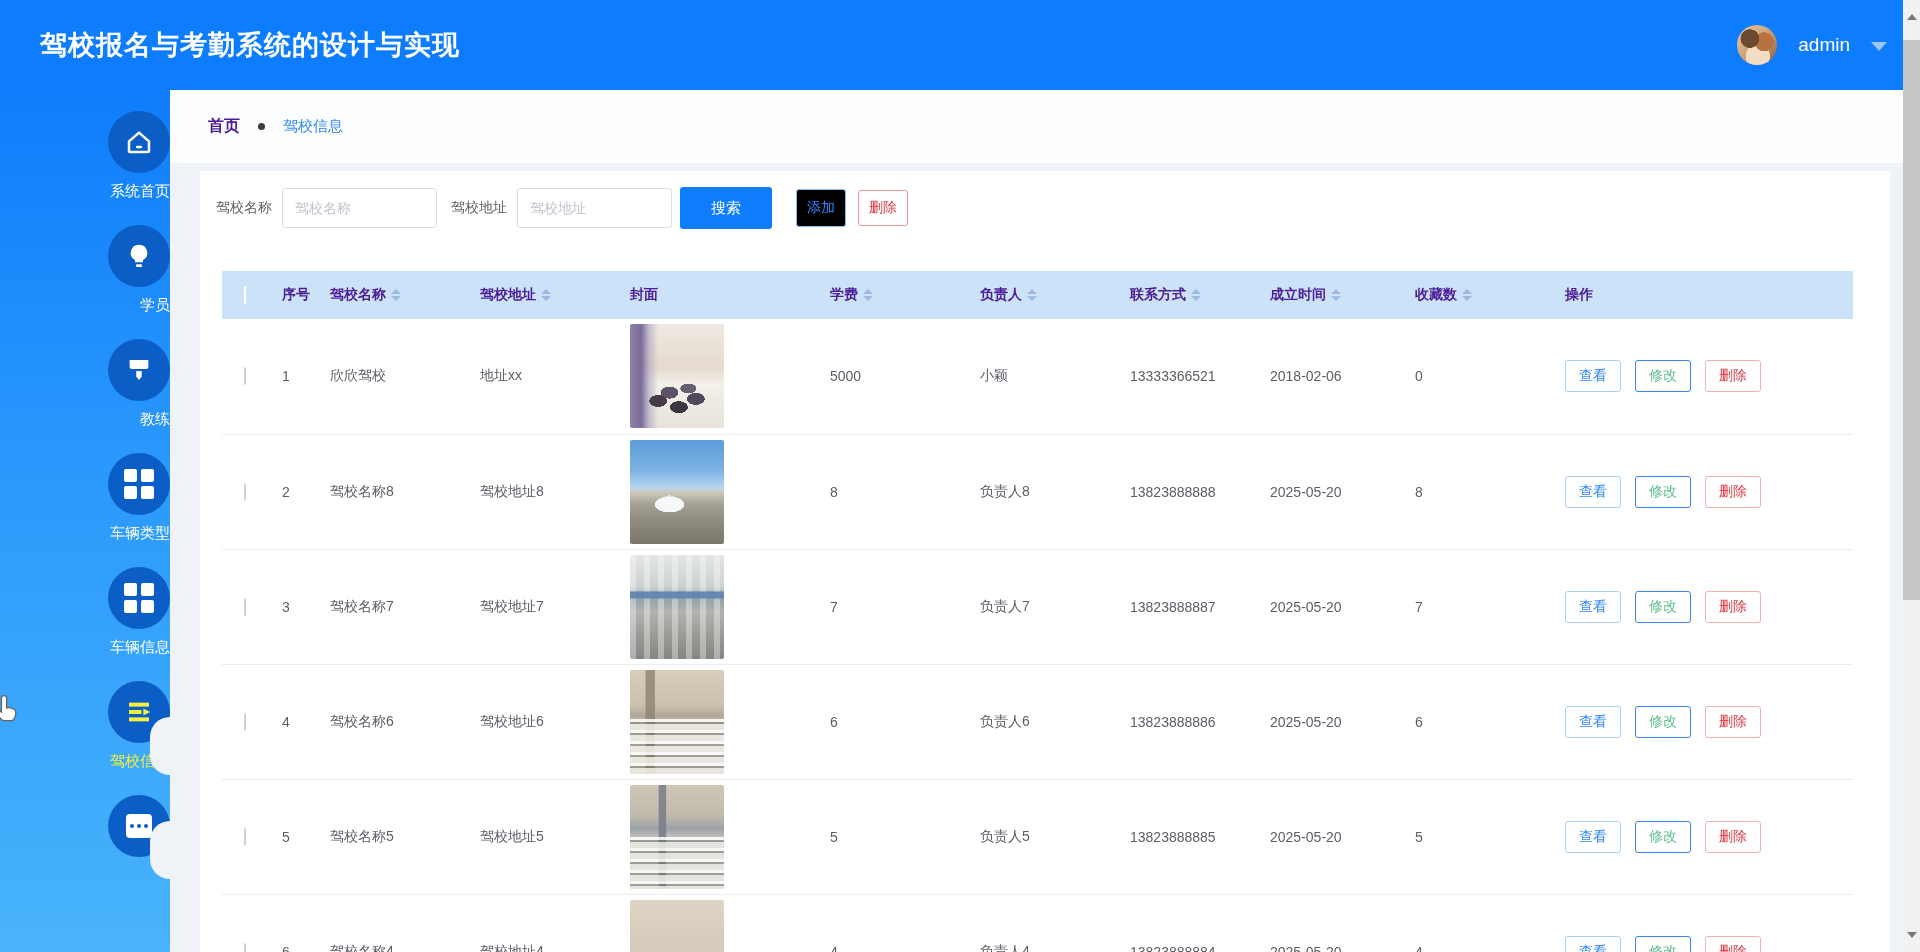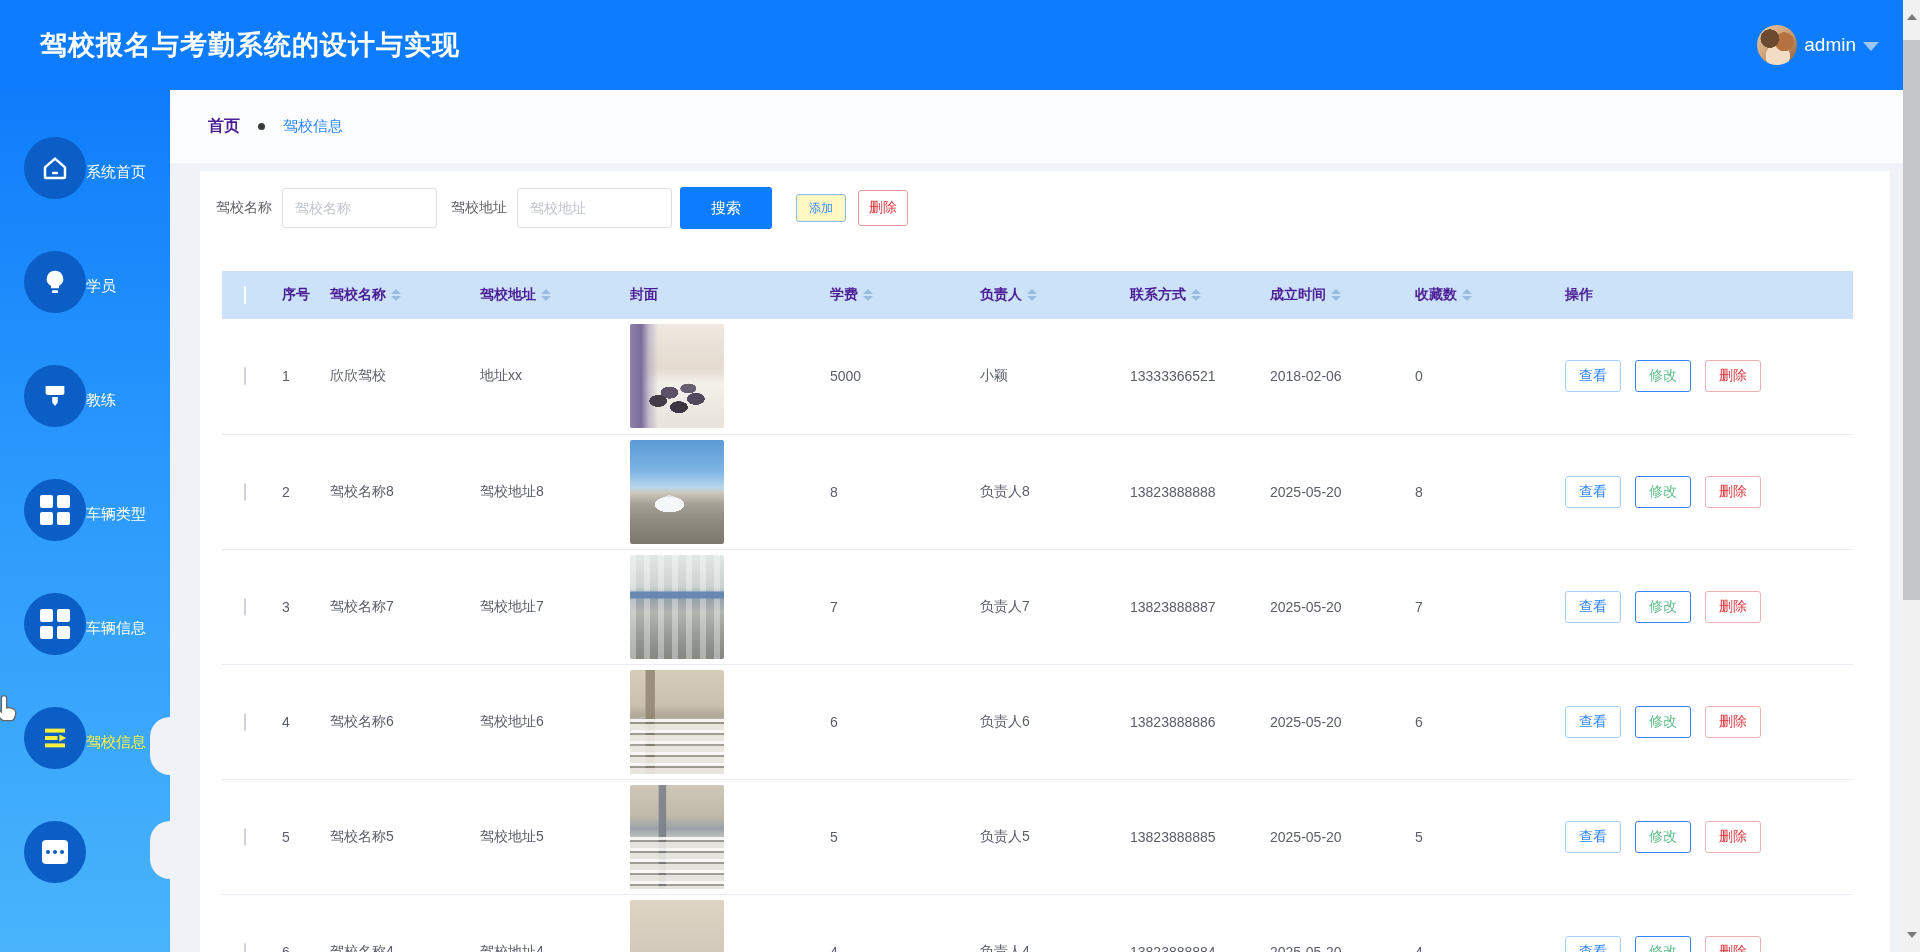--- a/index.html
+++ b/index.html
@@ -3,35 +3,35 @@
 <meta charset="utf-8">
 <style>
   * { box-sizing: border-box; margin: 0; padding: 0; }
   html,body { width:1920px; height:952px; overflow:hidden; background:#eff2f6;
     font-family:"Liberation Sans","DejaVu Sans",sans-serif; position:relative; }
 
   
   .top-header { position:absolute; top:0; left:0; width:1903px; height:90px;
     background:#0e7cfe; z-index:20; display:flex; align-items:center; }
   .app-title { color:#fff; font-size:27px; font-weight:bold; margin-left:40px; letter-spacing:1px; }
-  .user-box { position:absolute; right:24px; top:0; height:90px; display:flex; align-items:center; gap:7px; cursor:pointer; }
+  .user-box { position:absolute; right:16px; top:0; height:90px; display:flex; align-items:center; gap:21px; cursor:pointer; }
   .avatar { width:40px; height:40px; border-radius:50%; overflow:hidden;
     background:
       radial-gradient(circle at 32% 34%, #6b4a2f 0 24%, rgba(0,0,0,0) 25%),
       radial-gradient(circle at 68% 42%, #b5713f 0 26%, rgba(0,0,0,0) 27%),
       radial-gradient(circle at 52% 78%, #f2dcc4 0 32%, rgba(0,0,0,0) 33%),
       linear-gradient(135deg,#e8cdae 0%,#c99a6d 55%,#8a5a3a 100%); }
   .user-name { color:#fff; font-size:19px; }
   .caret-down { width:0; height:0; border-left:8px solid transparent; border-right:8px solid transparent;
     border-top:9px solid #9cc6f7; margin-top:3px; }
 
   
   .sidebar { position:absolute; top:90px; left:0; width:170px; height:862px;
     background:linear-gradient(180deg,#0f7dfb 0%, #2b99fc 45%, #49b4fb 100%); z-index:10; }
-  .menu-item { height:114px; display:flex; flex-direction:row; align-items:center; cursor:pointer;margin-left:24px; }
+  .menu-item { height:114px; display:flex; flex-direction:column; align-items:flex-end; cursor:pointer; }
   .menu-item:first-child { padding-top:21px; height:135px; }
   .icon-circle { width:62px; height:62px; border-radius:50%; background:#0a5ec6;
     display:flex; align-items:center; justify-content:center; color:#fff; flex:none; }
   .menu-item.active .icon-circle { color:#f6ef3d; }
   .menu-label { margin-top:9px; color:#fff; font-size:15px; }
   .menu-item.active .menu-label { color:#f6ef3d; }
   .notch { position:absolute; right:0; width:20px; height:58px; background:#eff2f6;
     border-radius:29px 0 0 29px; }
   .notch-1 { top:627px; }
   .notch-2 { top:731px; }
@@ -48,22 +48,22 @@
   
   .search-row { padding:16px 0 0 16px; display:flex; align-items:center; }
   .field-label { font-size:14px; color:#606266; margin-right:10px; }
   .search-row input { width:155px; height:40px; border:1px solid #dcdfe6; border-radius:3px;
     padding:0 12px; font-size:14px; color:#333; outline:none; }
   .search-row input::placeholder { color:#c0c4cc; }
   .label-2 { margin-left:14px; }
   .btn { cursor:pointer; border-radius:3px; font-family:inherit; }
   .search-btn { margin-left:8px; width:92px; height:42px; background:#0e7cfe; color:#fff;
     border:none; font-size:15px; }
-  .add-btn { margin-left:24px; width:50px; height:28px; background:#fef9c3;
-    border:1px solid #8cbcf7; color:#2e86ff; font-size:12px; }
+  .add-btn { margin-left:24px; width:50px; height:38px; background:#000000;
+    border:1px solid #8cbcf7; color:#2e86ff; font-size:14px; }
   .del-btn { margin-left:12px; width:50px; height:36px; background:#fff;
     border:1px solid #e49c9c; color:#d9363e; font-size:14px; }
 
   
   table { margin:42px 0 0 22px; width:1631px; border-collapse:collapse; table-layout:fixed; }
   thead tr { background:#cbe2f9; height:48px; }
   th { font-size:14px; color:#4c1d95; font-weight:bold; text-align:left; padding-left:10px; white-space:nowrap; }
   .sort { display:inline-flex; flex-direction:column; vertical-align:middle; margin-left:5px; gap:2px; }
   .sort i { display:block; width:0; height:0; border-left:5px solid transparent; border-right:5px solid transparent; }
   .sort .up { border-bottom:5px solid #9cbbe0; }

